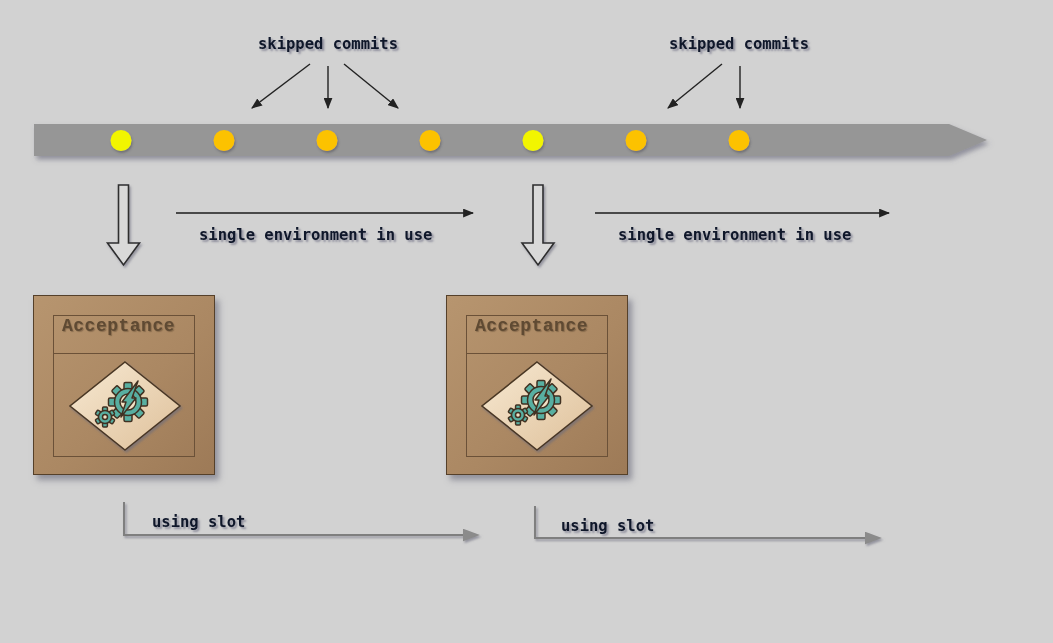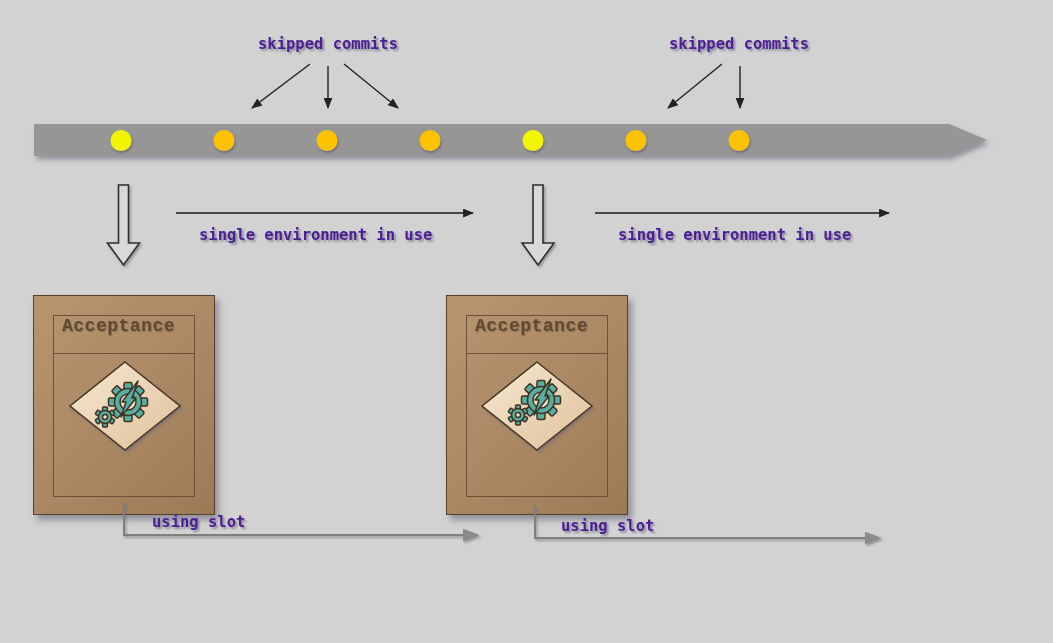--- a/index.html
+++ b/index.html
@@ -9,30 +9,30 @@
     position: relative;
     width: 1053px;
     height: 643px;
     background: #d2d2d2;
     overflow: hidden;
   }
 
   .label {
     position: absolute;
     font: bold 15.5px "DejaVu Sans Mono", monospace;
-    color: #4c1d95;
+    color: #0f172a;
     white-space: nowrap;
     text-shadow: 2px 2px 2px rgba(122,122,140,0.75);
     z-index: 6;
   }
 
   .env-box {
     position: absolute;
     width: 182px;
-    height: 220px;
+    height: 180px;
     background: linear-gradient(135deg, #b7956f 0%, #ab8863 55%, #9d7a57 100%);
     border: 1px solid #55402a;
     box-shadow: 4px 5px 6px rgba(92,92,112,0.55);
     z-index: 1;
     box-sizing: border-box;
   }
   .env-inner {
     position: absolute;
     left: 19px; right: 19px; top: 19px; bottom: 17px;
     border: 1px solid #6b5138;

